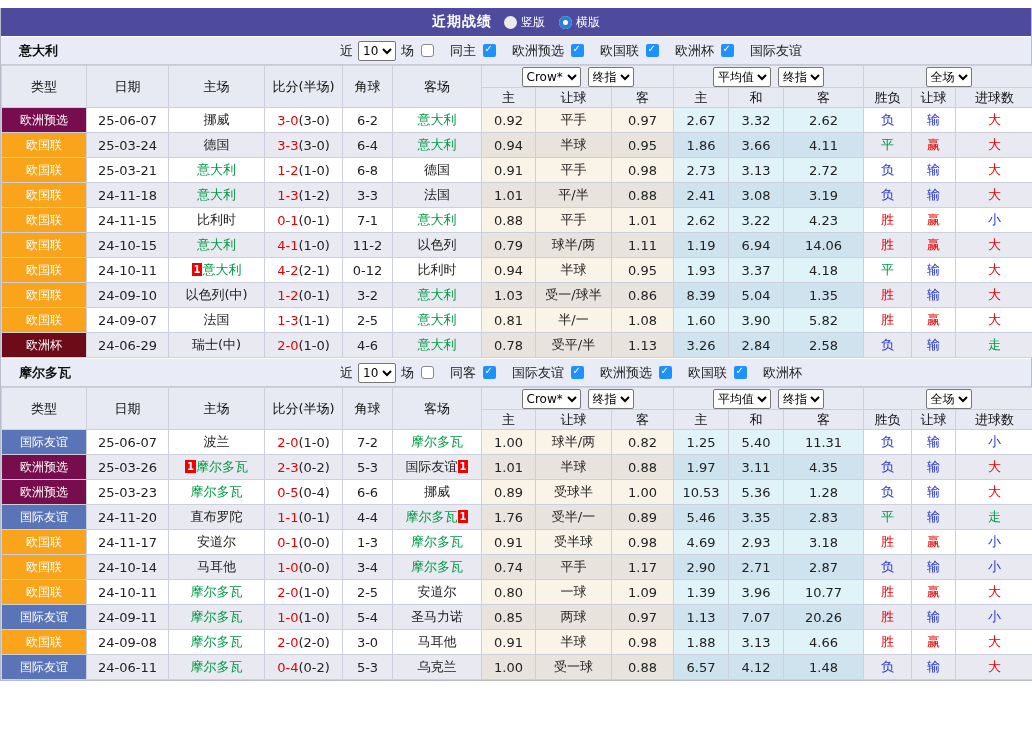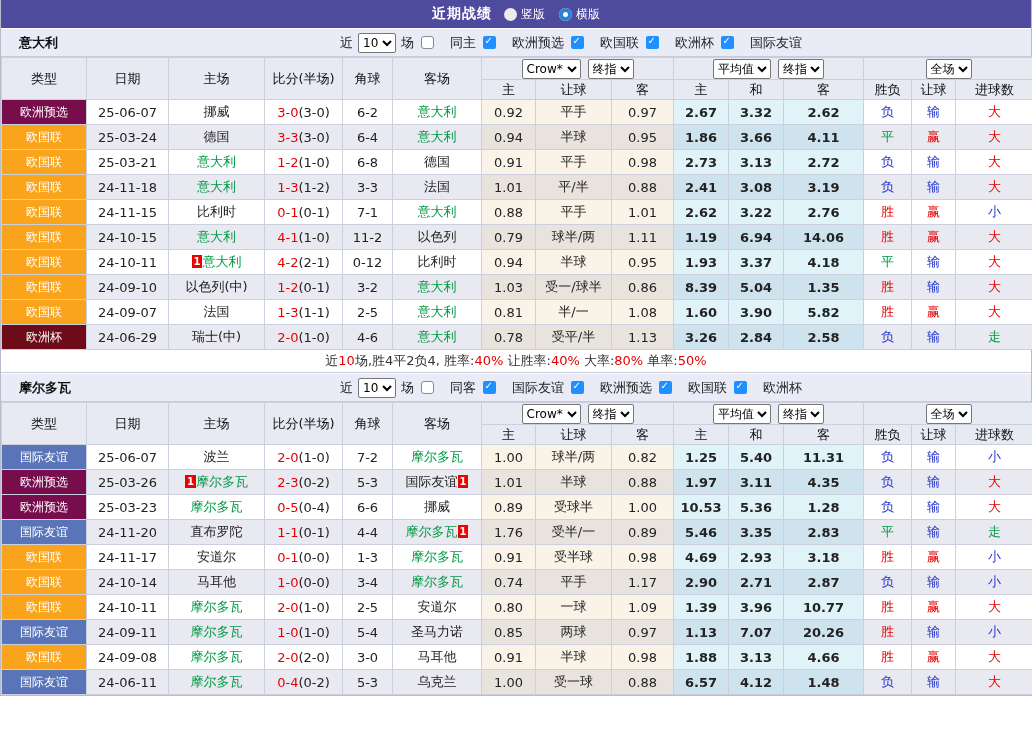--- a/index.html
+++ b/index.html
@@ -1,20 +1,20 @@
 <!DOCTYPE html>
 <html><head>
 <meta charset="utf-8">
 <style>
   * { box-sizing: border-box; }
   body { margin:0; font-family:"DejaVu Sans", sans-serif; background:#fff; }
   .page { width:1032px; border:1px solid #b9bccb; border-top:none; }
 
   
-  .topbar { height:28px; background:#4e4a9e; display:flex; align-items:center; justify-content:center; gap:12px; color:#fff; }
+  .topbar { height:28px; background:#4e4a9e; display:flex; align-items:center; justify-content:center; gap:12px; color:#fff;margin-top:8px; }
   .topbar .title { font-weight:bold; font-size:14px; letter-spacing:1px; }
   .radio-group { display:flex; align-items:center; gap:14px; }
   .radio-opt { display:flex; align-items:center; gap:4px; font-size:12px; cursor:pointer; }
   .radio { width:13px; height:13px; border-radius:50%; background:#ececec; display:inline-block; }
   .radio.sel { background:#fff; box-shadow: inset 0 0 0 4px #2b7fd9; }
 
   
   .filterbar { height:29px; background:#e9ebf7; position:relative; display:flex; align-items:center; border-bottom:1px solid #c9cbd8; border-top:1px solid #fff; }
   .team-label { position:absolute; left:18px; font-weight:bold; font-size:13px; color:#111; }
   .filter-controls { margin:0 auto; transform:translateX(55px); display:flex; align-items:center; gap:3px; font-size:13px; color:#222; }
@@ -31,21 +31,21 @@
   table.stats { border-collapse:collapse; table-layout:fixed; width:1032px; font-size:13px; }
   table.stats th, table.stats td { border:1px solid #cccfdd; text-align:center; padding:0 1px; white-space:nowrap; overflow:hidden; }
   thead th { background:#e7e9f3; font-weight:normal; color:#111; height:20px; }
   thead tr.group-row th.grp { height:22px; }
   .grp-selects { display:flex; justify-content:center; align-items:center; gap:7px; }
   tbody td { height:25px; color:#222; }
   tr.odd { background:#fff; }
   tr.even { background:#e9e9f1; }
   td.type-cell { color:#fff; font-size:12px; }
   td.hcap { background: rgba(233,206,152,0.22); }
-  td.avg  { background: rgba(150,214,236,0.30); font-weight: bold; }
+  td.avg  { background: rgba(150,214,236,0.30); }
   .team { color:#222; } .team.green { color:#009944; }
   .s-main { color:#e60000; } .s-half { color:#222; }
   .badge { background:#ee0000; color:#fff; font-size:10px; font-weight:bold; line-height:13px; padding:0 2px; display:inline-block; vertical-align:1px; }
 
   
   .summary-row { height:23px; display:flex; align-items:center; justify-content:center; font-size:13px; color:#333; border-bottom:1px solid #c9cbd8; background:#fff; }
   .summary-row .red { color:#e60000; }
 </style>
 </head>
 <body>
@@ -225,21 +225,21 @@
           <td>24-11-15</td>
           <td><span class="team">比利时</span></td>
           <td><span class="s-main">0-1</span><span class="s-half">(0-1)</span></td>
           <td>7-1</td>
           <td><span class="team green">意大利</span></td>
           <td class="hcap">0.88</td>
           <td class="hcap">平手</td>
           <td class="hcap">1.01</td>
           <td class="avg">2.62</td>
           <td class="avg">3.22</td>
-          <td class="avg">2.76</td>
+          <td class="avg">4.23</td>
           <td class="res" style="color: rgb(230, 0, 0);">胜</td>
           <td class="res" style="color: rgb(230, 0, 0);">赢</td>
           <td class="res" style="color: rgb(34, 51, 204);">小</td>
         </tr>
         <tr class="even">
           <td class="type-cell" style="background: rgb(250, 164, 27);">欧国联</td>
           <td>24-10-15</td>
           <td><span class="team green">意大利</span></td>
           <td><span class="s-main">4-1</span><span class="s-half">(1-0)</span></td>
           <td>11-2</td>
@@ -317,23 +317,20 @@
           <td class="hcap">1.13</td>
           <td class="avg">3.26</td>
           <td class="avg">2.84</td>
           <td class="avg">2.58</td>
           <td class="res" style="color: rgb(34, 51, 204);">负</td>
           <td class="res" style="color: rgb(34, 51, 204);">输</td>
           <td class="res" style="color: rgb(0, 153, 68);">走</td>
         </tr>
       </tbody>
   </table>
-  <div class="summary-row">
-      <span class="summary-line"><span>近</span><span class="red">10</span><span>场,胜4平2负4, 胜率:</span><span class="red">40%</span><span> 让胜率:</span><span class="red">40%</span><span> 大率:</span><span class="red">80%</span><span> 单率:</span><span class="red">50%</span></span>
-    </div>
 
   <div class="filterbar">
     <span class="team-label">摩尔多瓦</span>
     <div class="filter-controls">
       <span>近</span>
       <select><option>10</option></select>
       <span>场</span>
       <label class="cb-label">
         <span class="cb unchecked"></span>
         <span>同客</span>

